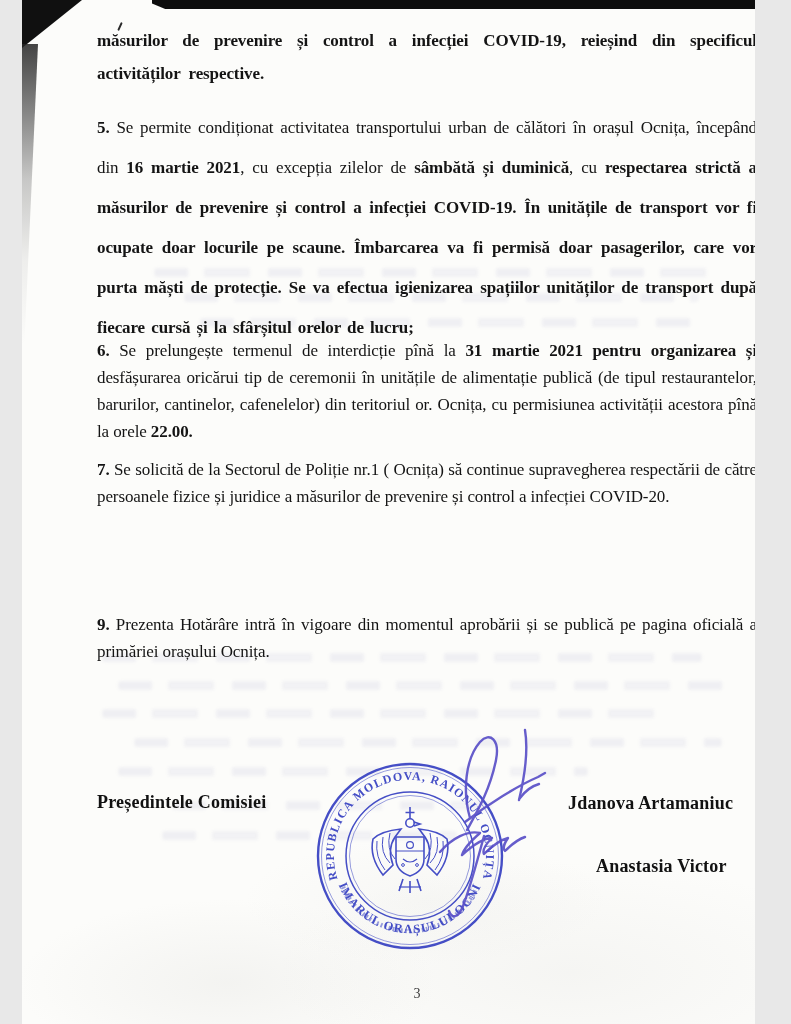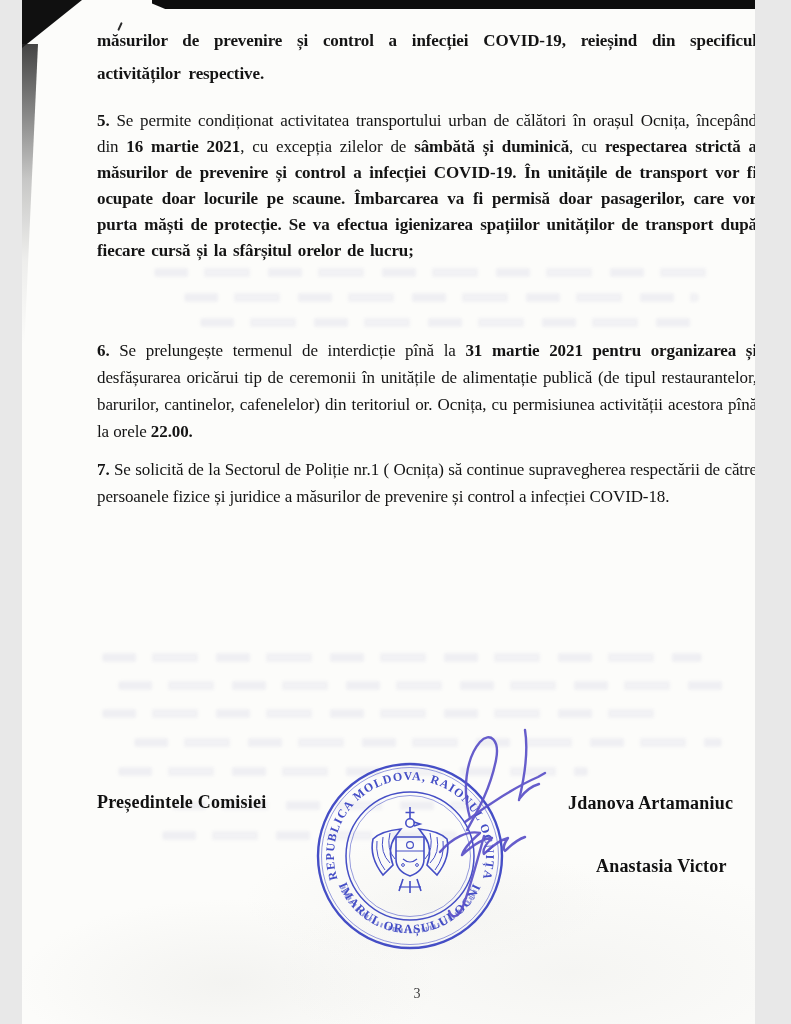--- a/index.html
+++ b/index.html
@@ -24,21 +24,21 @@
     clip-path:polygon(0 0,100% 0,15% 100%,0 100%);}
   .tick-mark{position:absolute;left:97px;top:22px;width:2px;height:9px;background:#2a2a2a;
     transform:rotate(24deg);border-radius:1px;}
   .fold-line{position:absolute;left:744px;top:0;width:1px;height:1024px;background:rgba(120,120,120,0.10);}
 
   
   .para{position:absolute;left:75px;width:660px;text-align:justify;
     font-size:17px;letter-spacing:-0.1px;color:#141414;}
   .para .b{font-weight:bold;}
   .p0{top:24px;line-height:33px;font-weight:bold;word-spacing:4px;}
-  .p5{top:108px;line-height:26px;word-spacing:2px;}
+  .p5{top:108px;line-height:40px;word-spacing:2px;}
   .p6{top:337px;line-height:27px;}
   .p7{top:456px;line-height:27px;}
   .p8{top:537px;line-height:27px;}
   .p9{top:611px;line-height:27px;}
 
   
   .ghost{position:absolute;height:9px;border-radius:4px;filter:blur(1.6px);opacity:.55;
     background:repeating-linear-gradient(90deg,
       rgba(138,138,184,0.20) 0 34px, transparent 34px 50px,
       rgba(138,138,184,0.16) 50px 96px, transparent 96px 114px);}
@@ -84,21 +84,22 @@
   <div class="ghost g5"></div>
   <div class="ghost g6"></div>
   <div class="ghost g7"></div>
   <div class="ghost g8"></div>
   <div class="ghost g9"></div>
   <div class="ghost g10"></div>
 
   <div class="para p0"><span class="b">măsurilor de prevenire și control a infecției COVID-19, reieșind din specificul activităților respective.</span></div>
   <div class="para p5"><span class="b">5.</span><span> Se permite condiționat activitatea transportului urban de călători în orașul Ocnița, începând din </span><span class="b">16 martie 2021</span><span>, cu excepția zilelor de </span><span class="b">sâmbătă și duminică</span><span>, cu </span><span class="b">respectarea strictă a măsurilor de prevenire și control a infecției COVID-19. În unitățile de transport vor fi ocupate doar locurile pe scaune. Îmbarcarea va fi permisă doar pasagerilor, care vor purta măști de protecție. Se va efectua igienizarea spațiilor unităților de transport după fiecare cursă și la sfârșitul orelor de lucru;</span></div>
   <div class="para p6"><span class="b">6.</span><span> Se prelungește termenul de interdicție pînă la </span><span class="b">31 martie 2021 pentru organizarea și</span><span> desfășurarea oricărui tip de ceremonii în unitățile de alimentație publică (de tipul restaurantelor, barurilor, cantinelor, cafenelelor) din teritoriul or. Ocnița, cu permisiunea activității acestora pînă la orele </span><span class="b">22.00.</span></div>
-  <div class="para p7"><span class="b">7.</span><span> Se solicită de la Sectorul de Poliție nr.1 ( Ocnița) să continue supravegherea respectării de către persoanele fizice și juridice a măsurilor de prevenire și control a infecției COVID-18.</span></div>
+  <div class="para p7"><span class="b">7.</span><span> Se solicită de la Sectorul de Poliție nr.1 ( Ocnița) să continue supravegherea respectării de către persoanele fizice și juridice a măsurilor de prevenire și control a infecției COVID-20.</span></div>
+  <div class="para p9"><span class="b">9.</span><span> Prezenta Hotărâre intră în vigoare din momentul aprobării și se publică pe pagina oficială a primăriei orașului Ocnița.</span></div>
 
   <div class="sig-label lab1">Președintele Comisiei</div>
   <div class="sig-label nam1">Jdanova Artamaniuc</div>
   <div class="sig-label nam2">Anastasia Victor</div>
 
   <svg class="stamp" viewBox="0 0 194 194" fill="none" stroke="#3640c2">
     <circle cx="97" cy="97" r="92" stroke-width="2.4"></circle>
     <circle cx="97" cy="97" r="88.5" stroke-width="0.8" opacity="0.7"></circle>
     <circle cx="97" cy="97" r="64" stroke-width="1.5"></circle>
     <circle cx="97" cy="97" r="60.5" stroke-width="0.8" opacity="0.7"></circle>

